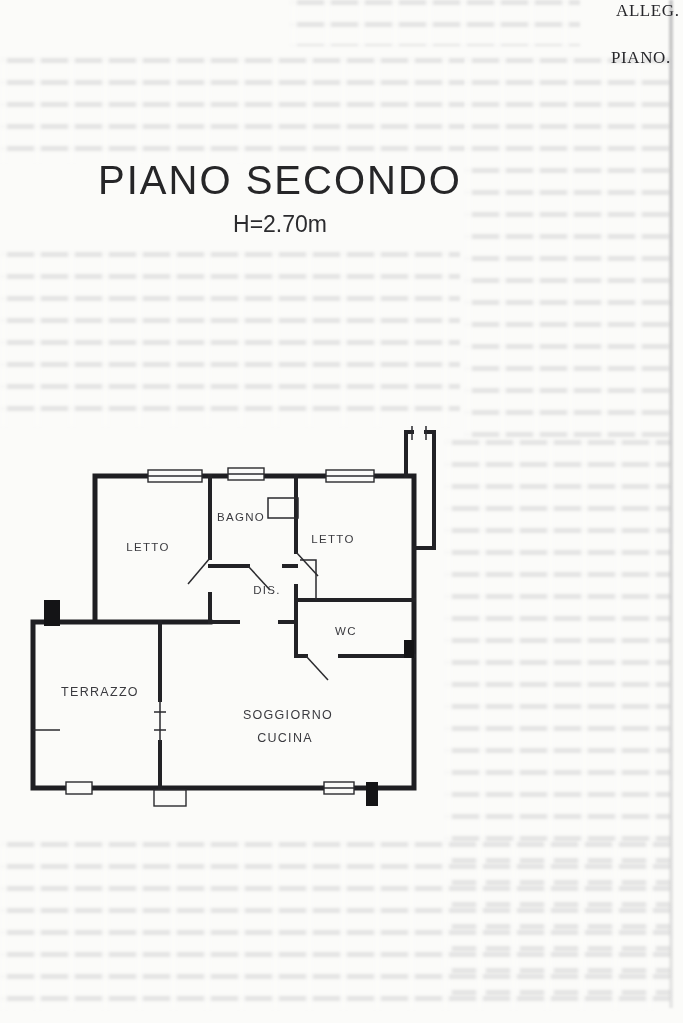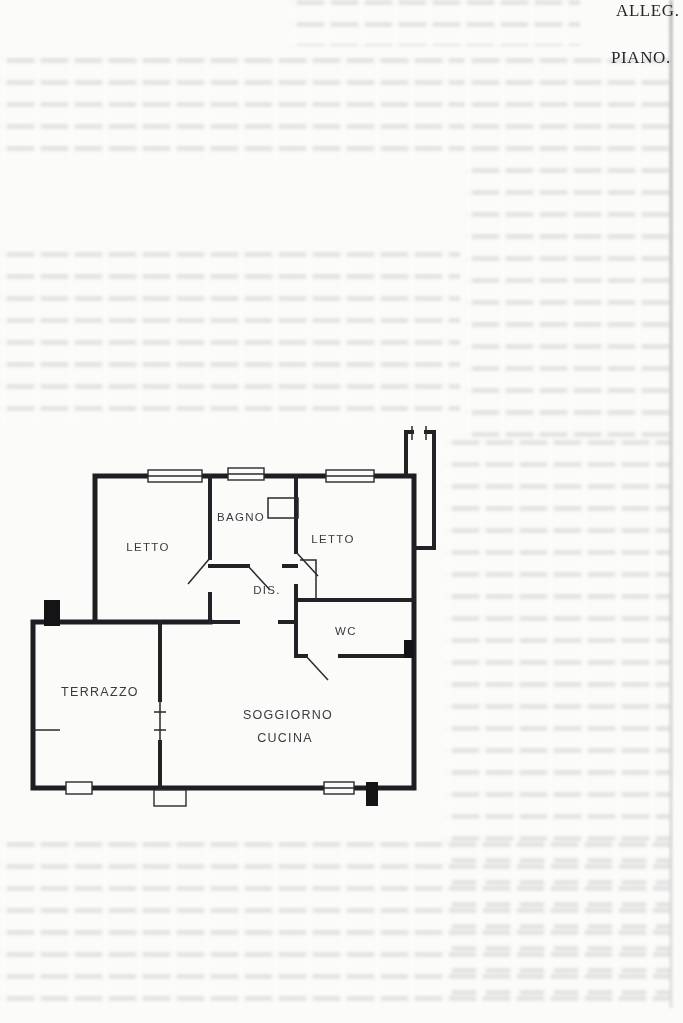--- a/index.html
+++ b/index.html
@@ -69,20 +69,22 @@
   <div class="bleed" style="left:0;top:58px;width:465px;height:105px;"></div>
   <div class="bleed" style="left:465px;top:58px;width:205px;height:380px;"></div>
   <div class="bleed" style="left:0;top:252px;width:460px;height:175px;"></div>
   <div class="bleed" style="left:445px;top:440px;width:225px;height:560px;"></div>
   <div class="bleed" style="left:0;top:842px;width:670px;height:168px;"></div>
   <div class="scan-edge"></div>
 
   <div class="corner-label" style="left:616px;top:1px;">ALLEG.</div>
   <div class="corner-label" style="left:611px;top:48px;">PIANO.</div>
 
+  <div id="title">PIANO SECONDO</div>
+  <div id="height-note">H=2.70m</div>
 
   <svg id="plan-svg" width="683" height="1023" viewBox="0 0 683 1023">
 
     <g>
       <path class="wall-outer" d="
         M95,476H150 M200,476H232 M262,476H330 M372,476H414
         M95,476V622
         M414,476V788
         M33,788H414
         M33,622V788

